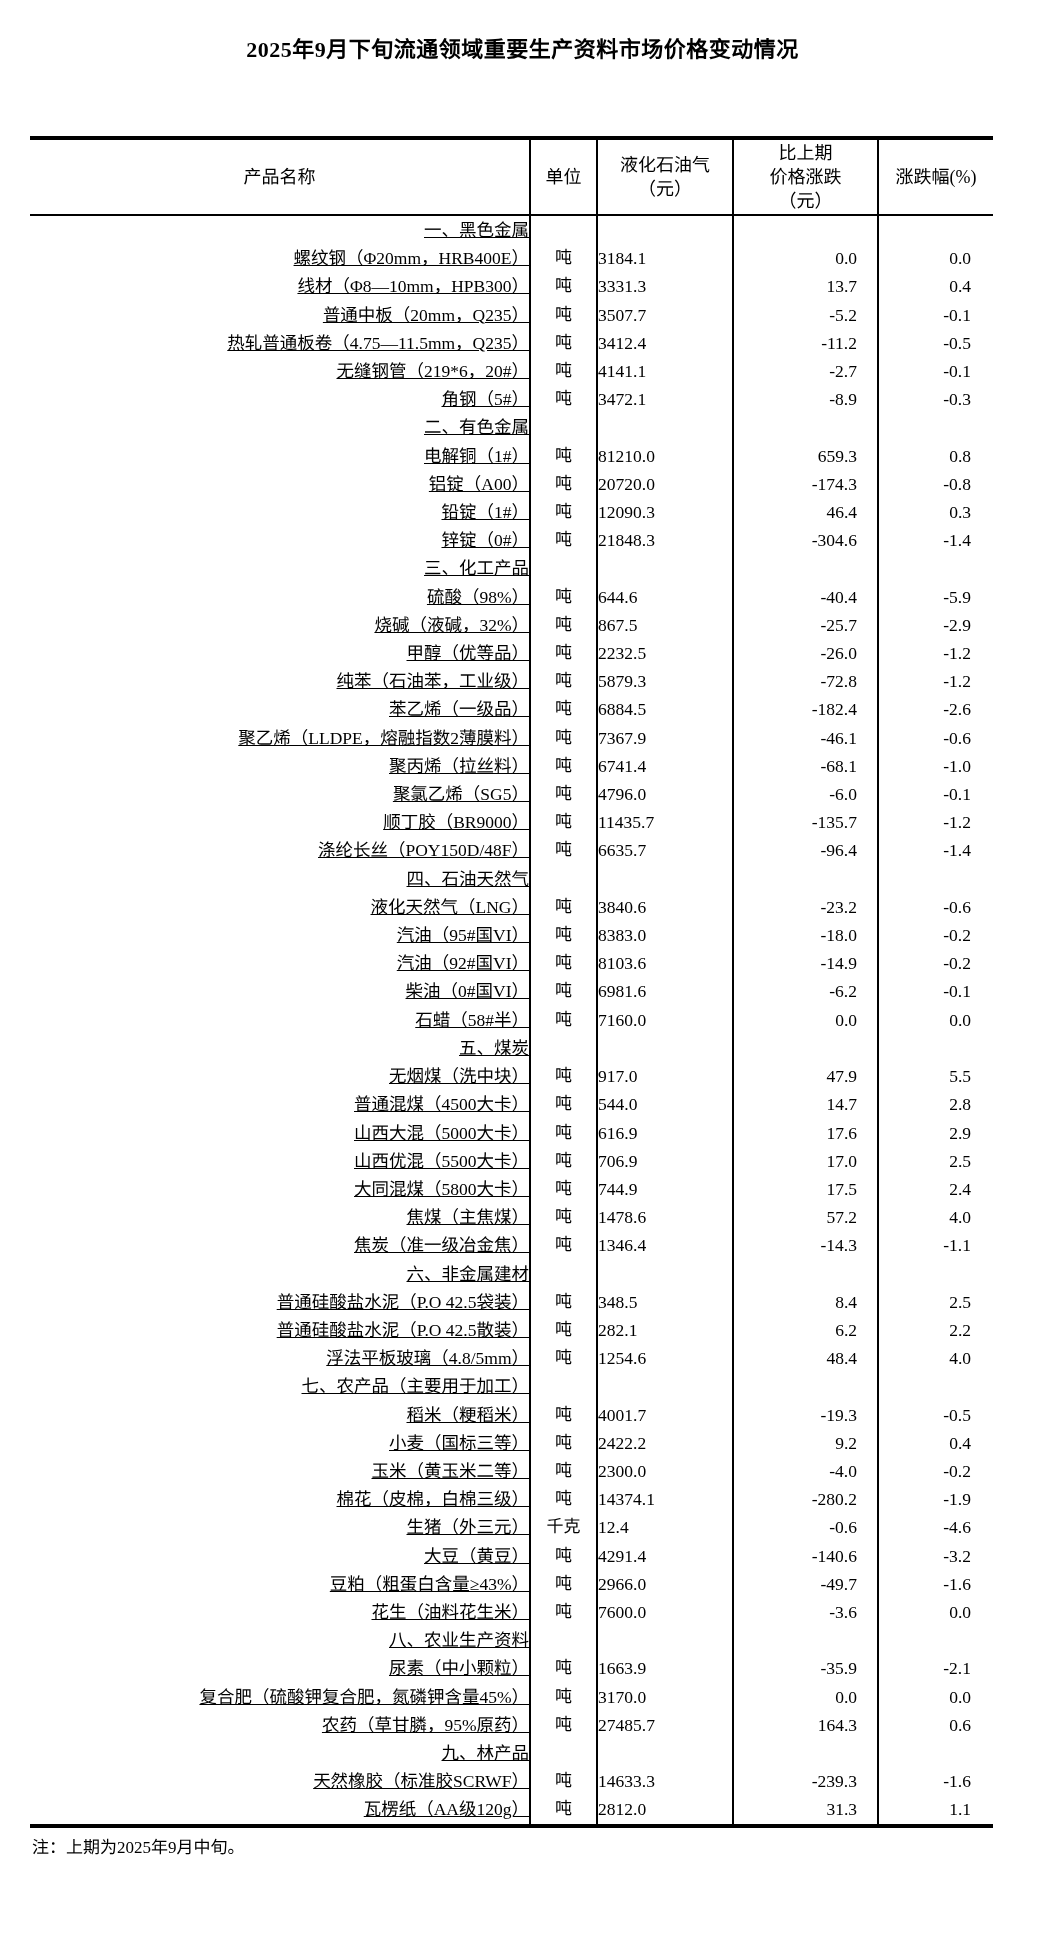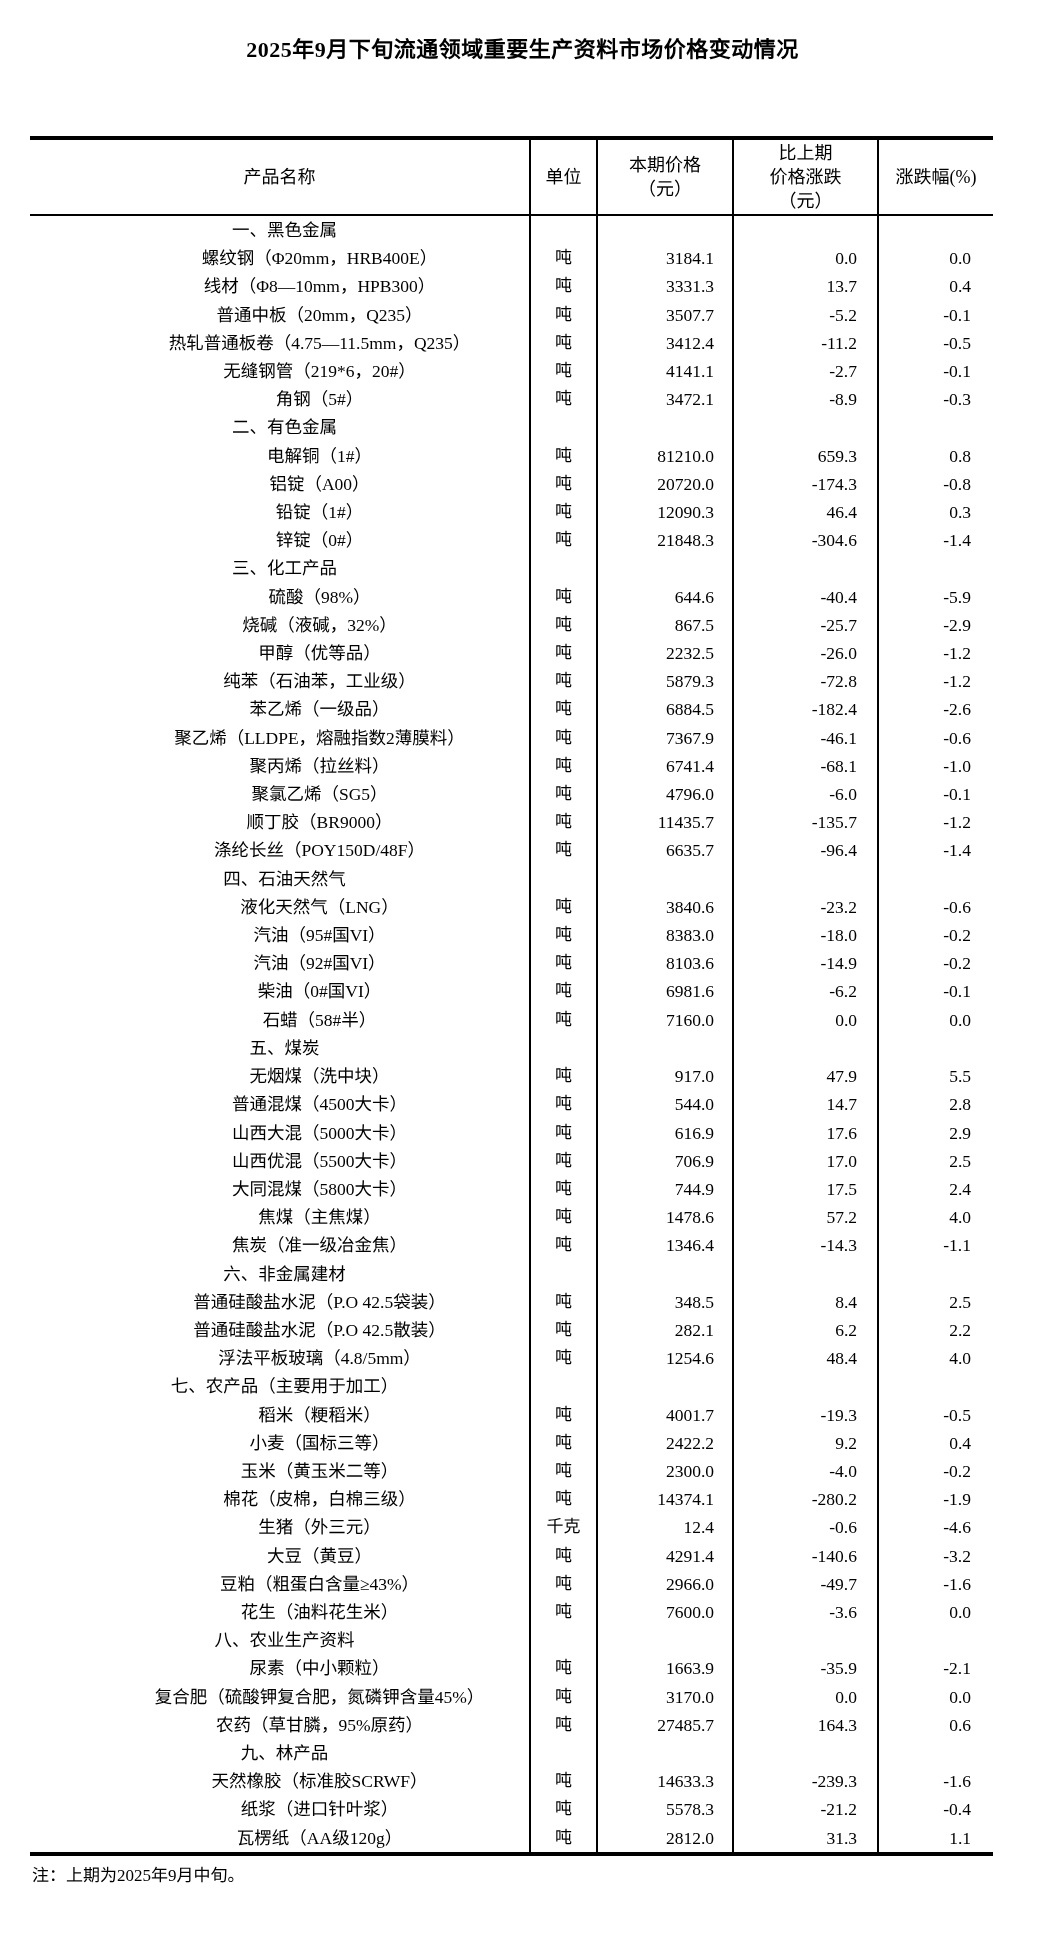--- a/index.html
+++ b/index.html
@@ -55,24 +55,24 @@
   }
   .price-table td {
     height: 28.2px;
     padding: 0;
     font-size: 17.5px;
     line-height: 28.2px;
     vertical-align: middle;
     white-space: nowrap;
     overflow: hidden;
   }
-  td.cell-name    { text-align: center; padding-left: 80px; }
+  td.cell-name    { text-align: right; padding-left: 80px; text-decoration: underline; }
   tr.section-row td.cell-name { padding-left: 10px; }
   td.cell-unit    { text-align: center; font-size: 17px; }
-  td.cell-price   { text-align: right; padding-right: 18px; }
+  td.cell-price   { padding-right: 18px; }
   td.cell-change  { text-align: right; padding-right: 20px; }
   td.cell-pct     { text-align: right; padding-right: 22px; }
   .note {
     margin: 9px 4px 0 32px;
     font-size: 17px;
     line-height: 22px;
   }
 </style>
 </head>
 <body>
@@ -91,21 +91,21 @@
     </colgroup>
     <thead>
       <tr>
         <th>
           <span>产品名称</span>
         </th>
         <th>
           <span>单位</span>
         </th>
         <th>
-          <div>本期价格</div>
+          <div>液化石油气</div>
           <div>（元）</div>
         </th>
         <th>
           <div>比上期</div>
           <div>价格涨跌</div>
           <div>（元）</div>
         </th>
         <th>
           <span>涨跌幅(%)</span>
         </th>
@@ -554,27 +554,20 @@
   </tr>
 
   <tr class="item-row">
     <td class="cell-name">天然橡胶（标准胶SCRWF）</td>
     <td class="cell-unit">吨</td>
     <td class="cell-price">14633.3</td>
     <td class="cell-change">-239.3</td>
     <td class="cell-pct">-1.6</td>
   </tr>
 
-  <tr class="item-row">
-    <td class="cell-name">纸浆（进口针叶浆）</td>
-    <td class="cell-unit">吨</td>
-    <td class="cell-price">5578.3</td>
-    <td class="cell-change">-21.2</td>
-    <td class="cell-pct">-0.4</td>
-  </tr>
 
   <tr class="item-row">
     <td class="cell-name">瓦楞纸（AA级120g）</td>
     <td class="cell-unit">吨</td>
     <td class="cell-price">2812.0</td>
     <td class="cell-change">31.3</td>
     <td class="cell-pct">1.1</td>
   </tr>
 </tbody>
   </table>

